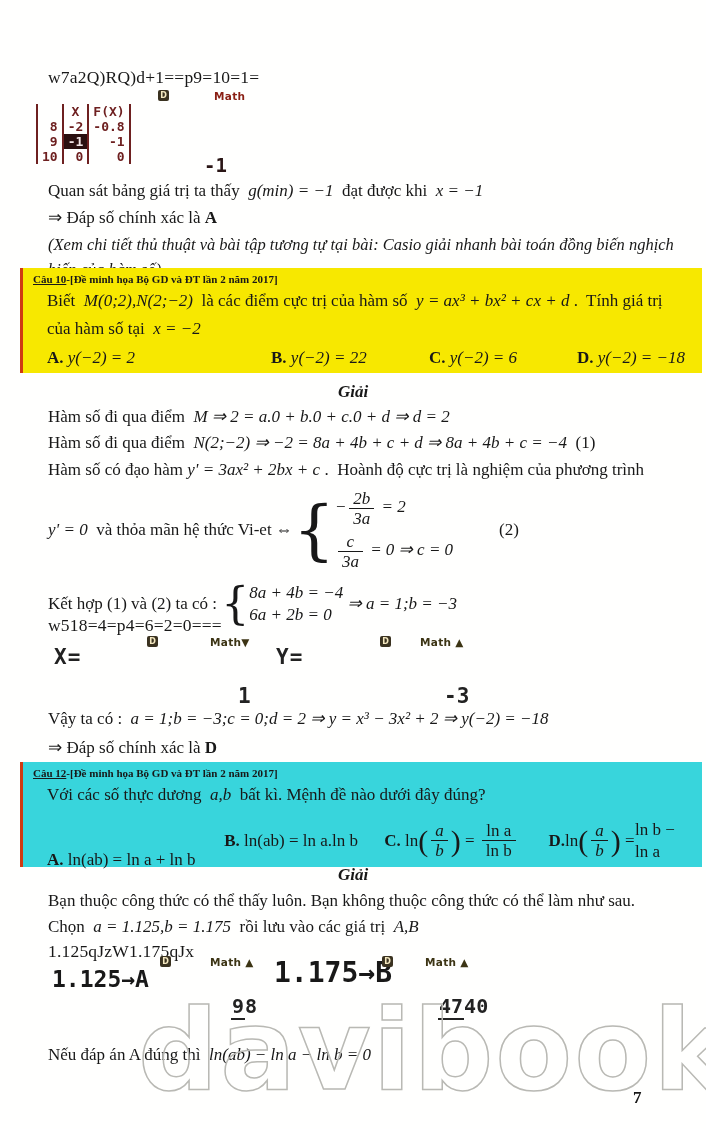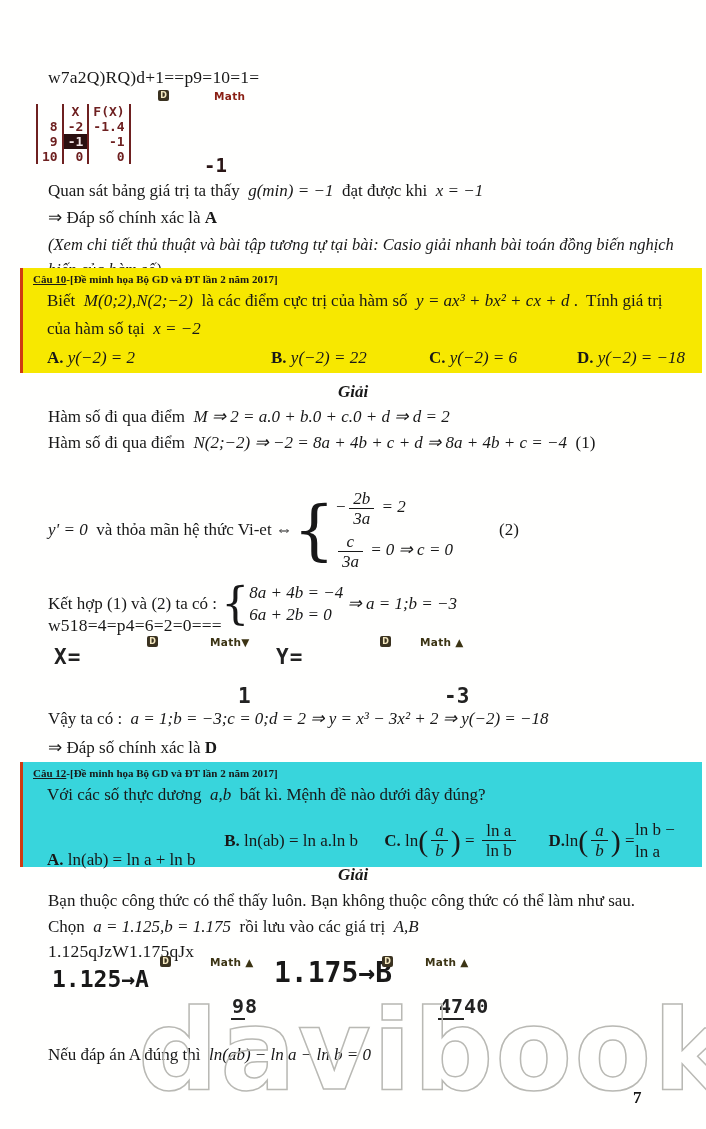--- a/index.html
+++ b/index.html
@@ -96,21 +96,21 @@
     <table style="margin-top:12px;">
       <tbody>
           <tr>
         <td class="first"></td>
         <td class="hdr">X</td>
         <td class="hdr">F(X)</td>
       </tr>
       <tr>
         <td class="first">8</td>
         <td>-2</td>
-        <td>-1.4</td>
+        <td>-0.8</td>
       </tr>
       <tr>
         <td class="first">9</td>
         <td class="inv">-1</td>
         <td>-1</td>
       </tr>
       <tr>
         <td class="first">10</td>
         <td>0</td>
         <td>0</td>
@@ -138,20 +138,21 @@
       <span class="opt" style="width:158px;"><span class="lab">B. </span><span class="m">y(−2) = 22</span></span>
       <span class="opt" style="width:148px;"><span class="lab">C. </span><span class="m">y(−2) = 6</span></span>
       <span class="opt"><span class="lab">D. </span><span class="m">y(−2) = −18</span></span>
     </div>
   </div>
 
   <div class="abs t center m b" style="left:0; top:381px; width:706px;">Giải</div>
 
   <div class="abs t" style="left:48px; top:406px;"><span>Hàm số đi qua điểm  </span><span class="m">M ⇒ 2 = a.0 + b.0 + c.0 + d ⇒ d = 2</span></div>
   <div class="abs t" style="left:48px; top:432px;"><span>Hàm số đi qua điểm  </span><span class="m">N(2;−2) ⇒ −2 = 8a + 4b + c + d ⇒ 8a + 4b + c = −4</span><span>  (1)</span></div>
+  <div class="abs t" style="left:48px; top:459px;"><span>Hàm số có đạo hàm </span><span class="m">y' = 3ax² + 2bx + c</span><span> .  Hoành độ cực trị là nghiệm của phương trình</span></div>
 
   <div class="abs t" style="left:48px; top:487px; height:86px; display:flex; align-items:center;">
     <span class="m">y' = 0</span><span>  và thỏa mãn hệ thức Vi-et ⇔</span>
     <span class="sys">
       <span class="brace" style="font-size:66px; line-height:0.9;">{</span>
       <span class="sys-col m" style="gap:4px;">
         <span><span>−</span><span class="frac"><span class="num">2b</span><span class="den">3a</span></span><span> = 2</span></span>
         <span><span class="frac"><span class="num">c</span><span class="den">3a</span></span><span> = 0 ⇒ c = 0</span></span>
       </span>
     </span>

